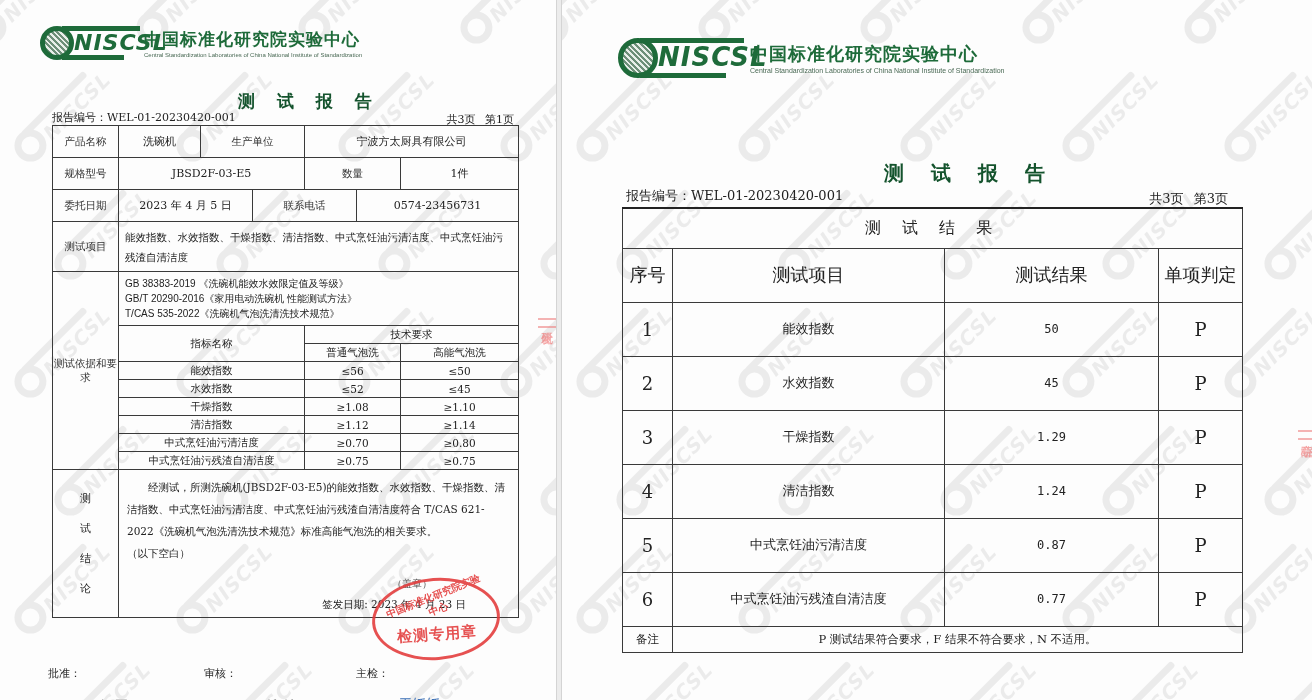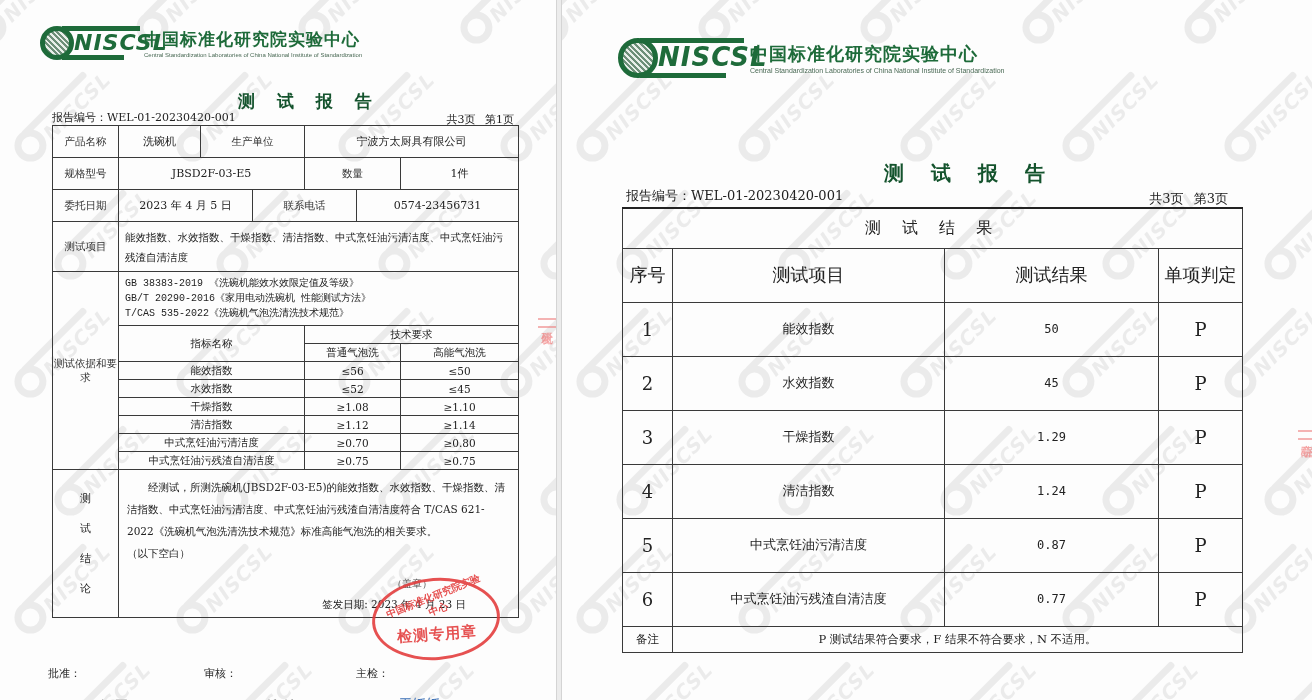--- a/index.html
+++ b/index.html
@@ -36,21 +36,21 @@
   .page-count { position: absolute; font-size: 11px; color: #222; word-spacing: 6px; }
 
   table { border-collapse: collapse; position: absolute; table-layout: fixed; }
   td { border: 1px solid #3a3a3a; font-size: 11px; text-align: center; vertical-align: middle; color: #222; }
 
   
   #info-table { left: 52px; top: 125px; width: 466px; }
   #info-table td { height: 32px; }
   #info-table td.lbl { font-family: "DejaVu Sans", sans-serif; font-size: 10.5px; color: #333; }
   #info-table td.left { text-align: left; padding: 3px 6px; line-height: 20px; }
-  .std-line { font-family: Liberation Mono, monospace; font-size: 10px; line-height: 15px; text-align: left; }
+  .std-line { font-family: Liberation Sans, sans-serif; font-size: 10px; line-height: 15px; text-align: left; }
   #info-table td.sub { height: 18px; font-size: 10.5px; }
   .conclusion { text-align: left; padding: 6px 8px 16px 8px; font-size: 10.5px; line-height: 22px; position: relative; margin-left: 18px; }
   .conclusion .issue-date { position: absolute; right: 52px; bottom: 2px; font-size: 10.5px; }
   .conclusion .seal-note { position: absolute; right: 86px; bottom: 22px; font-size: 10px; color: #555; }
   .vert-lbl { font-size: 11px; line-height: 30px; }
 
   
   .seal { position: absolute; left: 372px; top: 578px; width: 128px; height: 82px; border: 3px solid #e33a3a; border-radius: 50%; opacity: 0.88; z-index: 2; transform: rotate(-4deg); }
   .seal .arc { position: absolute; left: 10px; top: 8px; width: 104px; font: bold 10px "DejaVu Sans", sans-serif; color: #e33a3a; text-align: center; transform: rotate(-18deg); }
   .seal .mid { position: absolute; left: 0; width: 100%; top: 44px; font: bold 15px "DejaVu Sans", sans-serif; color: #e33a3a; text-align: center; letter-spacing: 1px; }

